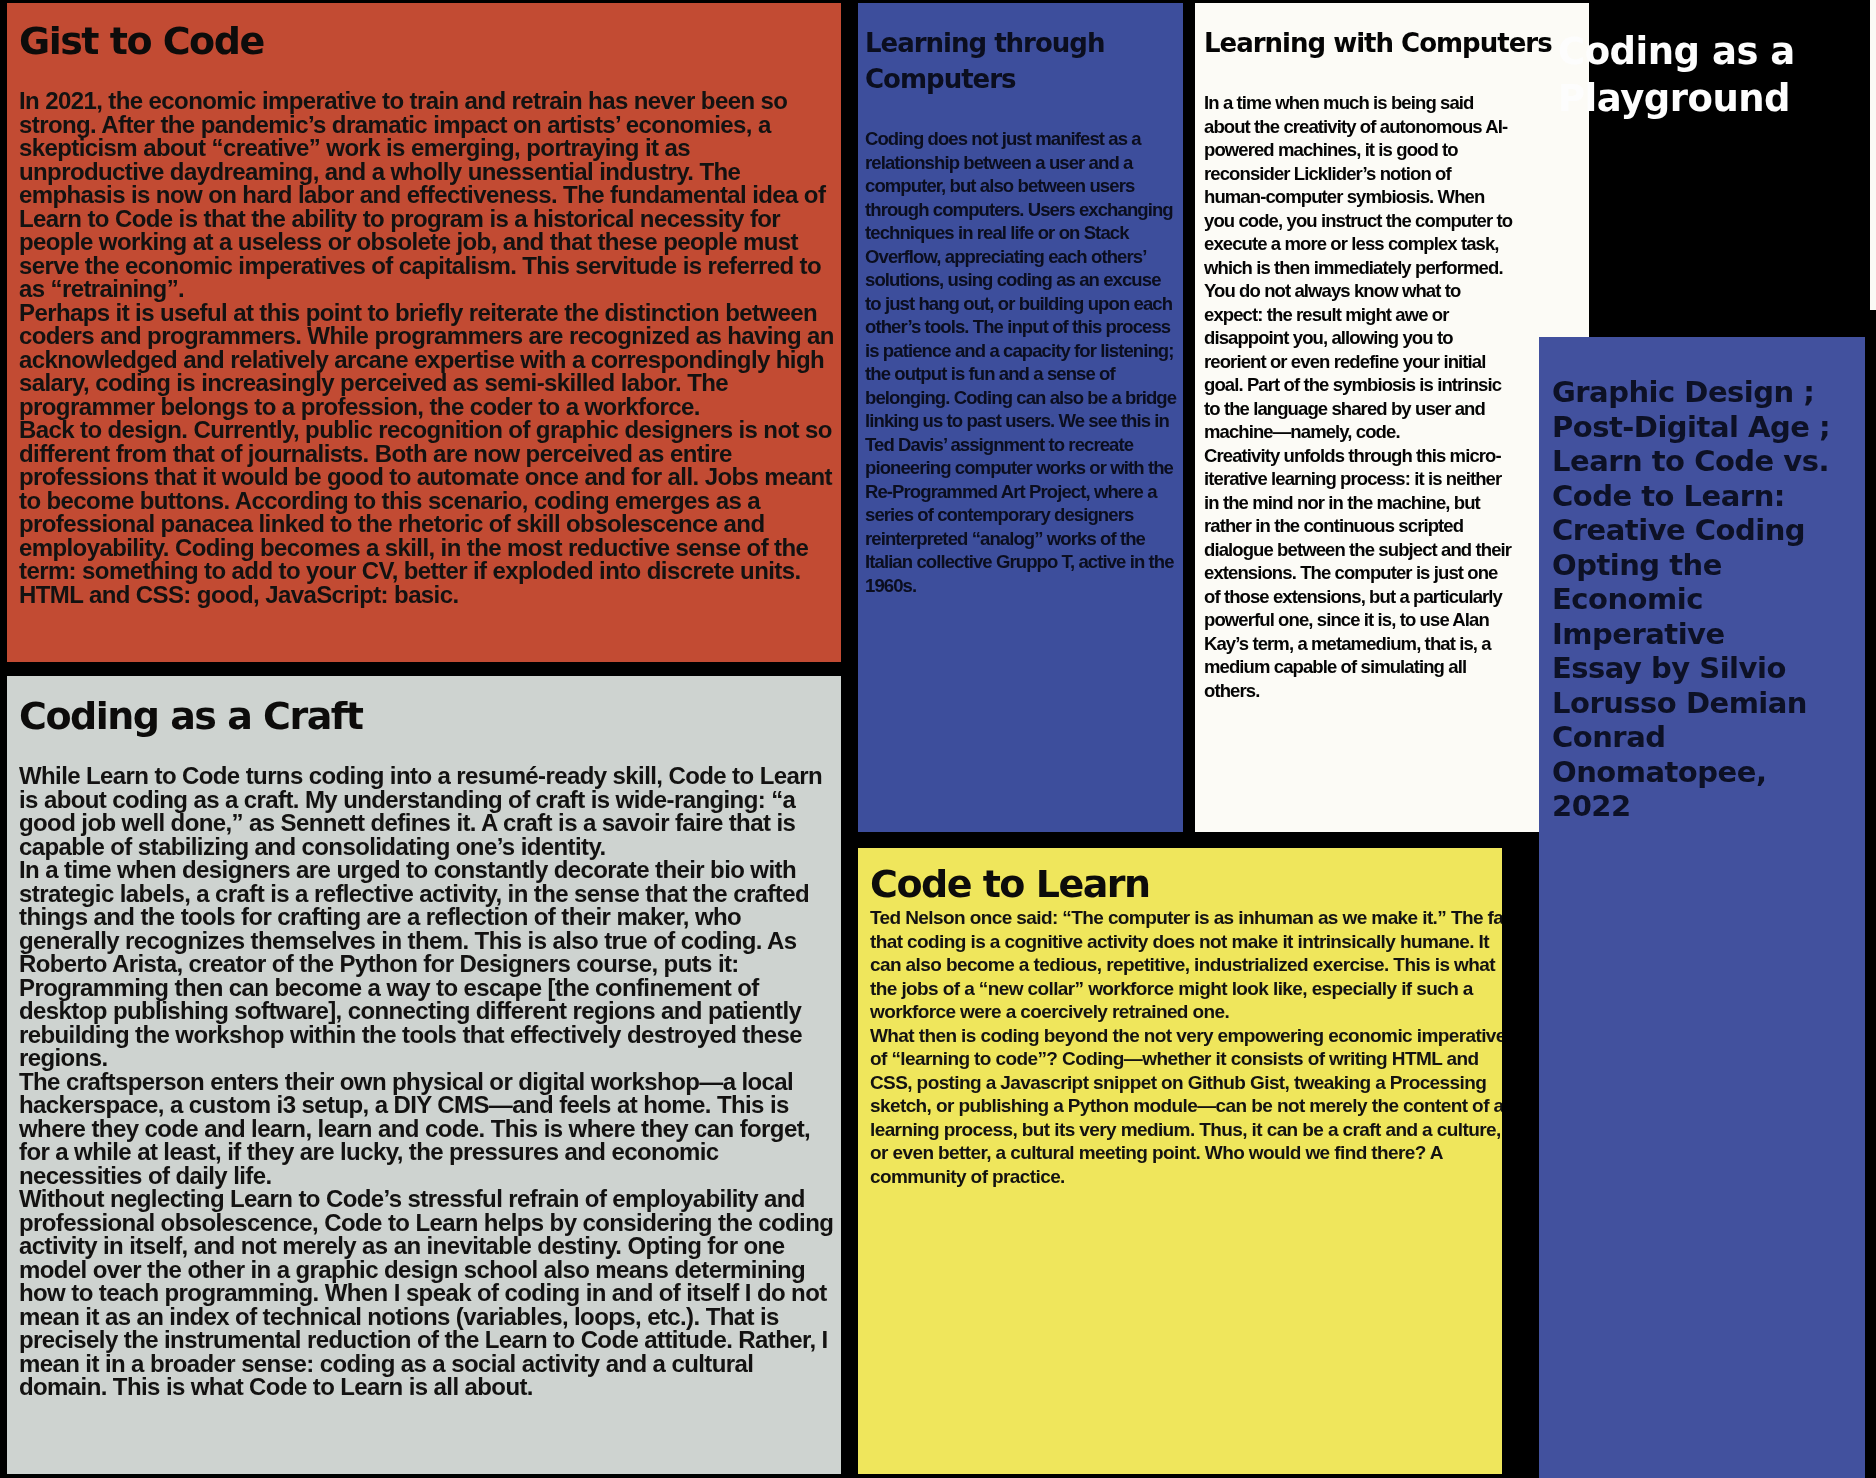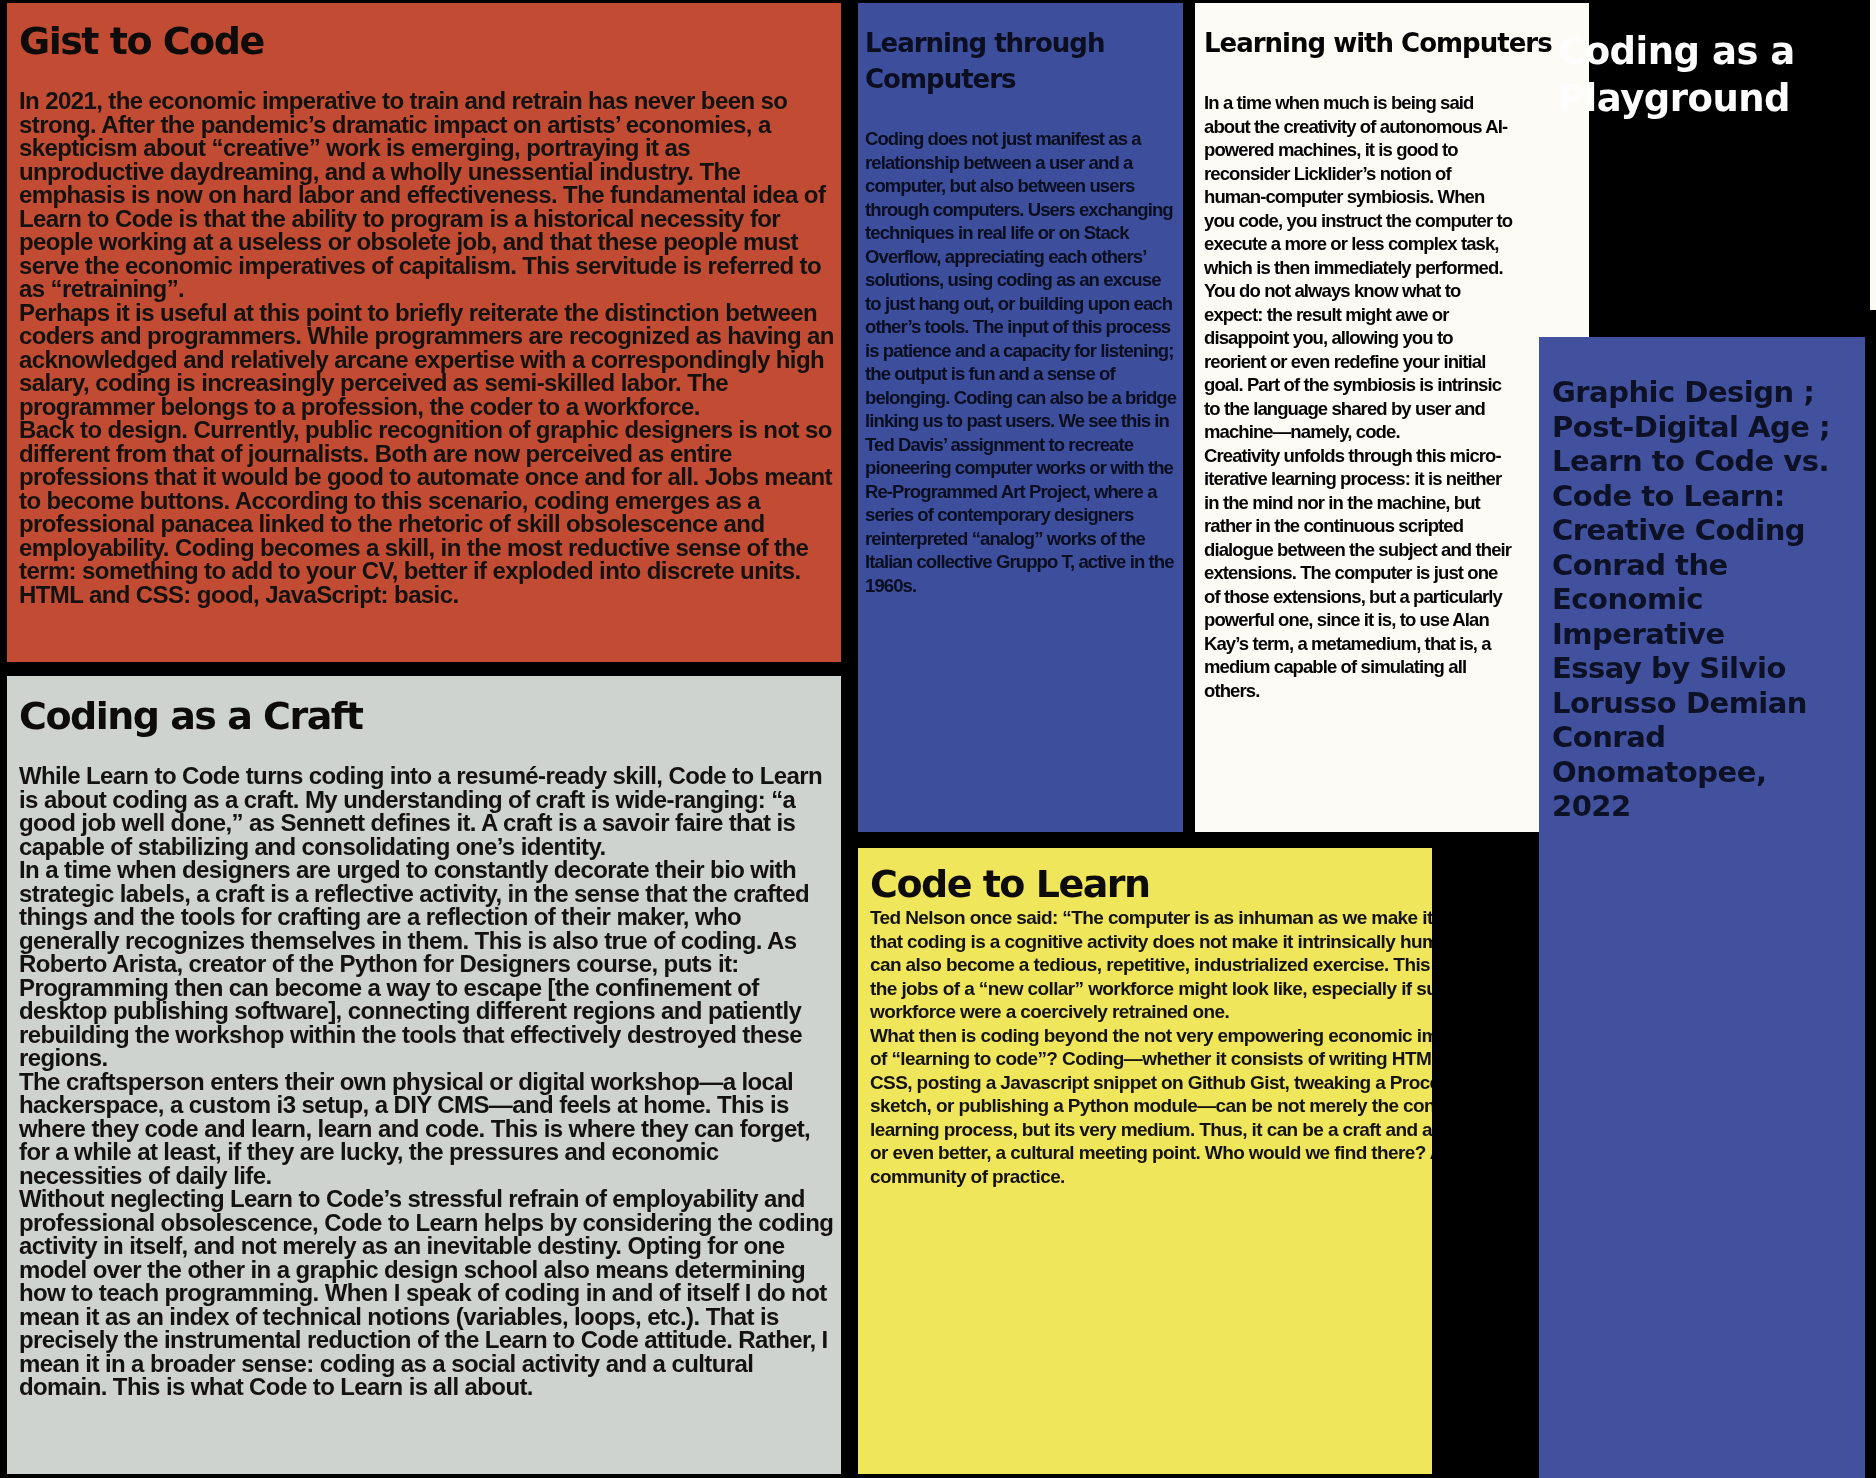--- a/index.html
+++ b/index.html
@@ -8,21 +8,21 @@
     background:#000; overflow:hidden;
     font-family:"Liberation Sans", sans-serif;
   }
   .block { position:absolute; overflow:hidden; box-sizing:border-box; }
 
   
   #blk-learn    { left:7px;    top:3px;   width:834px; height:659px; padding:16px 0 0 12px; }
   #blk-craft    { left:7px;    top:676px; width:834px; height:798px; padding:18px 0 0 12px; }
   #blk-through  { left:858px;  top:3px;   width:325px; height:829px; padding:22px 0 0 7px;  }
   #blk-with     { left:1195px; top:3px;   width:394px; height:829px; padding:22px 0 0 9px;  }
-  #blk-codelearn{ left:858px;  top:848px; width:574px; height:626px; padding:14px 0 0 12px; }
+  #blk-codelearn{ left:858px;  top:848px; width:644px; height:626px; padding:14px 0 0 12px; }
   #blk-colophon { left:1539px; top:337px; width:326px; height:1141px; padding:38px 6px 0 13px; }
 
   
   .h-lg {
     margin:0; font-family:"DejaVu Sans", sans-serif; font-weight:800;
     font-size:38px; line-height:44px; letter-spacing:-1.5px; color:#0d0c0b;
   }
   .h-md {
     margin:0; font-family:"DejaVu Sans", sans-serif; font-weight:800;
     font-size:26px; line-height:36px; letter-spacing:-1px; color:#0b0e1f;
@@ -99,21 +99,21 @@
 
   <h1 class="playground-title">Coding as a Playground</h1>
 
   <aside class="block" id="blk-colophon" style="background: rgb(66, 81, 158);">
     <div class="colo-text">
         <div class="colo-line">Graphic Design ;</div>
         <div class="colo-line">Post-Digital Age ;</div>
         <div class="colo-line">Learn to Code vs.</div>
         <div class="colo-line">Code to Learn:</div>
         <div class="colo-line">Creative Coding</div>
-        <div class="colo-line">Conrad the</div>
+        <div class="colo-line">Opting the</div>
         <div class="colo-line">Economic</div>
         <div class="colo-line">Imperative</div>
         <div class="colo-line">Essay by Silvio</div>
         <div class="colo-line">Lorusso Demian</div>
         <div class="colo-line">Conrad</div>
         <div class="colo-line">Onomatopee, 2022</div>
       </div>
   </aside>
 
   <div class="scroll-thumb"></div>

